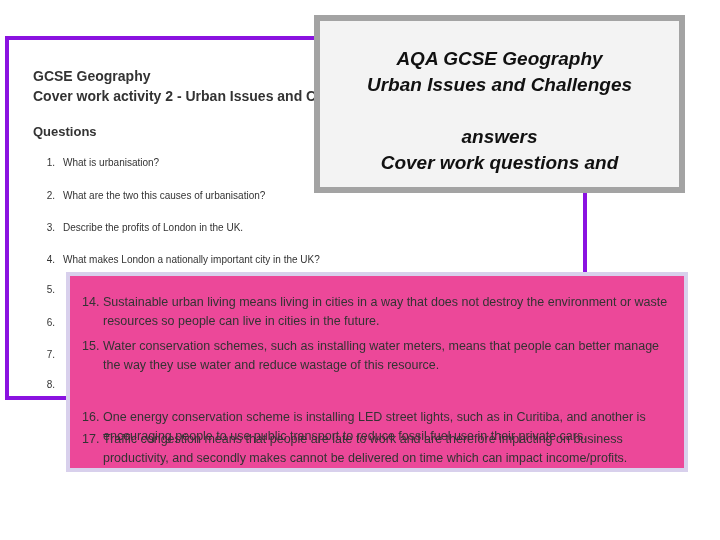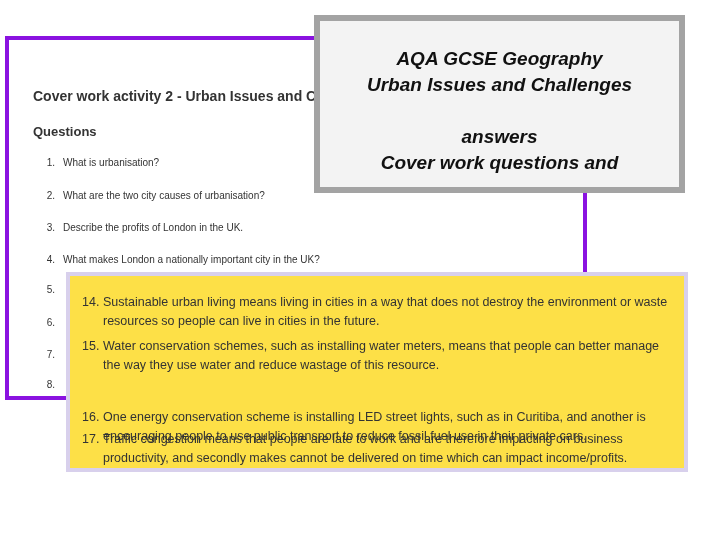--- a/index.html
+++ b/index.html
@@ -19,38 +19,39 @@
   .q-num { display:inline-block; width:22px; text-align:right; margin-right:8px; }
   .title-box {
     position:absolute; left:314px; top:15px; width:371px; height:178px;
     background:#f3f3f3; border:6px solid #a3a3a3; box-sizing:border-box;
     text-align:center; font-weight:bold; font-style:italic; font-size:19px; color:#111;
     line-height:26px; padding-top:25px;
   }
   .title-box .gap { height:26px; }
   .answers-box {
     position:absolute; left:66px; top:272px; width:622px; height:200px;
-    background:#fde047; border:4px solid #d8d0ec; box-sizing:border-box;
+    background:#ec4899; border:4px solid #d8d0ec; box-sizing:border-box;
   }
   .ans-item { position:absolute; left:12px; font-size:12.5px; color:#333; line-height:19px; width:590px; }
   .ans-num { position:absolute; left:0; top:0; }
   .ans-text { padding-left:21px; display:block; }
 </style>
 </head>
 <body>
 
 <div class="doc-frame">
+  <div class="doc-title" style="top:28px;">GCSE Geography</div>
   <div class="doc-title" style="top:48px;">Cover work activity 2 - Urban Issues and Challenges</div>
   <div class="doc-title" style="top:84px; font-size:13px;">Questions</div>
 
   <div class="q-item" style="left:24px; top:117px;">
     <span class="q-num">1.</span><span>What is urbanisation?</span>
   </div>
   <div class="q-item" style="left:24px; top:150px;">
-    <span class="q-num">2.</span><span>What are the two city causes of urbanisation?</span>
+    <span class="q-num">2.</span><span>What are the two this causes of urbanisation?</span>
   </div>
   <div class="q-item" style="left:24px; top:182px;">
     <span class="q-num">3.</span><span>Describe the profits of London in the UK.</span>
   </div>
   <div class="q-item" style="left:24px; top:214px;">
     <span class="q-num">4.</span><span>What makes London a nationally important city in the UK?</span>
   </div>
   <div class="q-item" style="left:24px; top:244px;">
     <span class="q-num">5.</span><span></span>
   </div>

